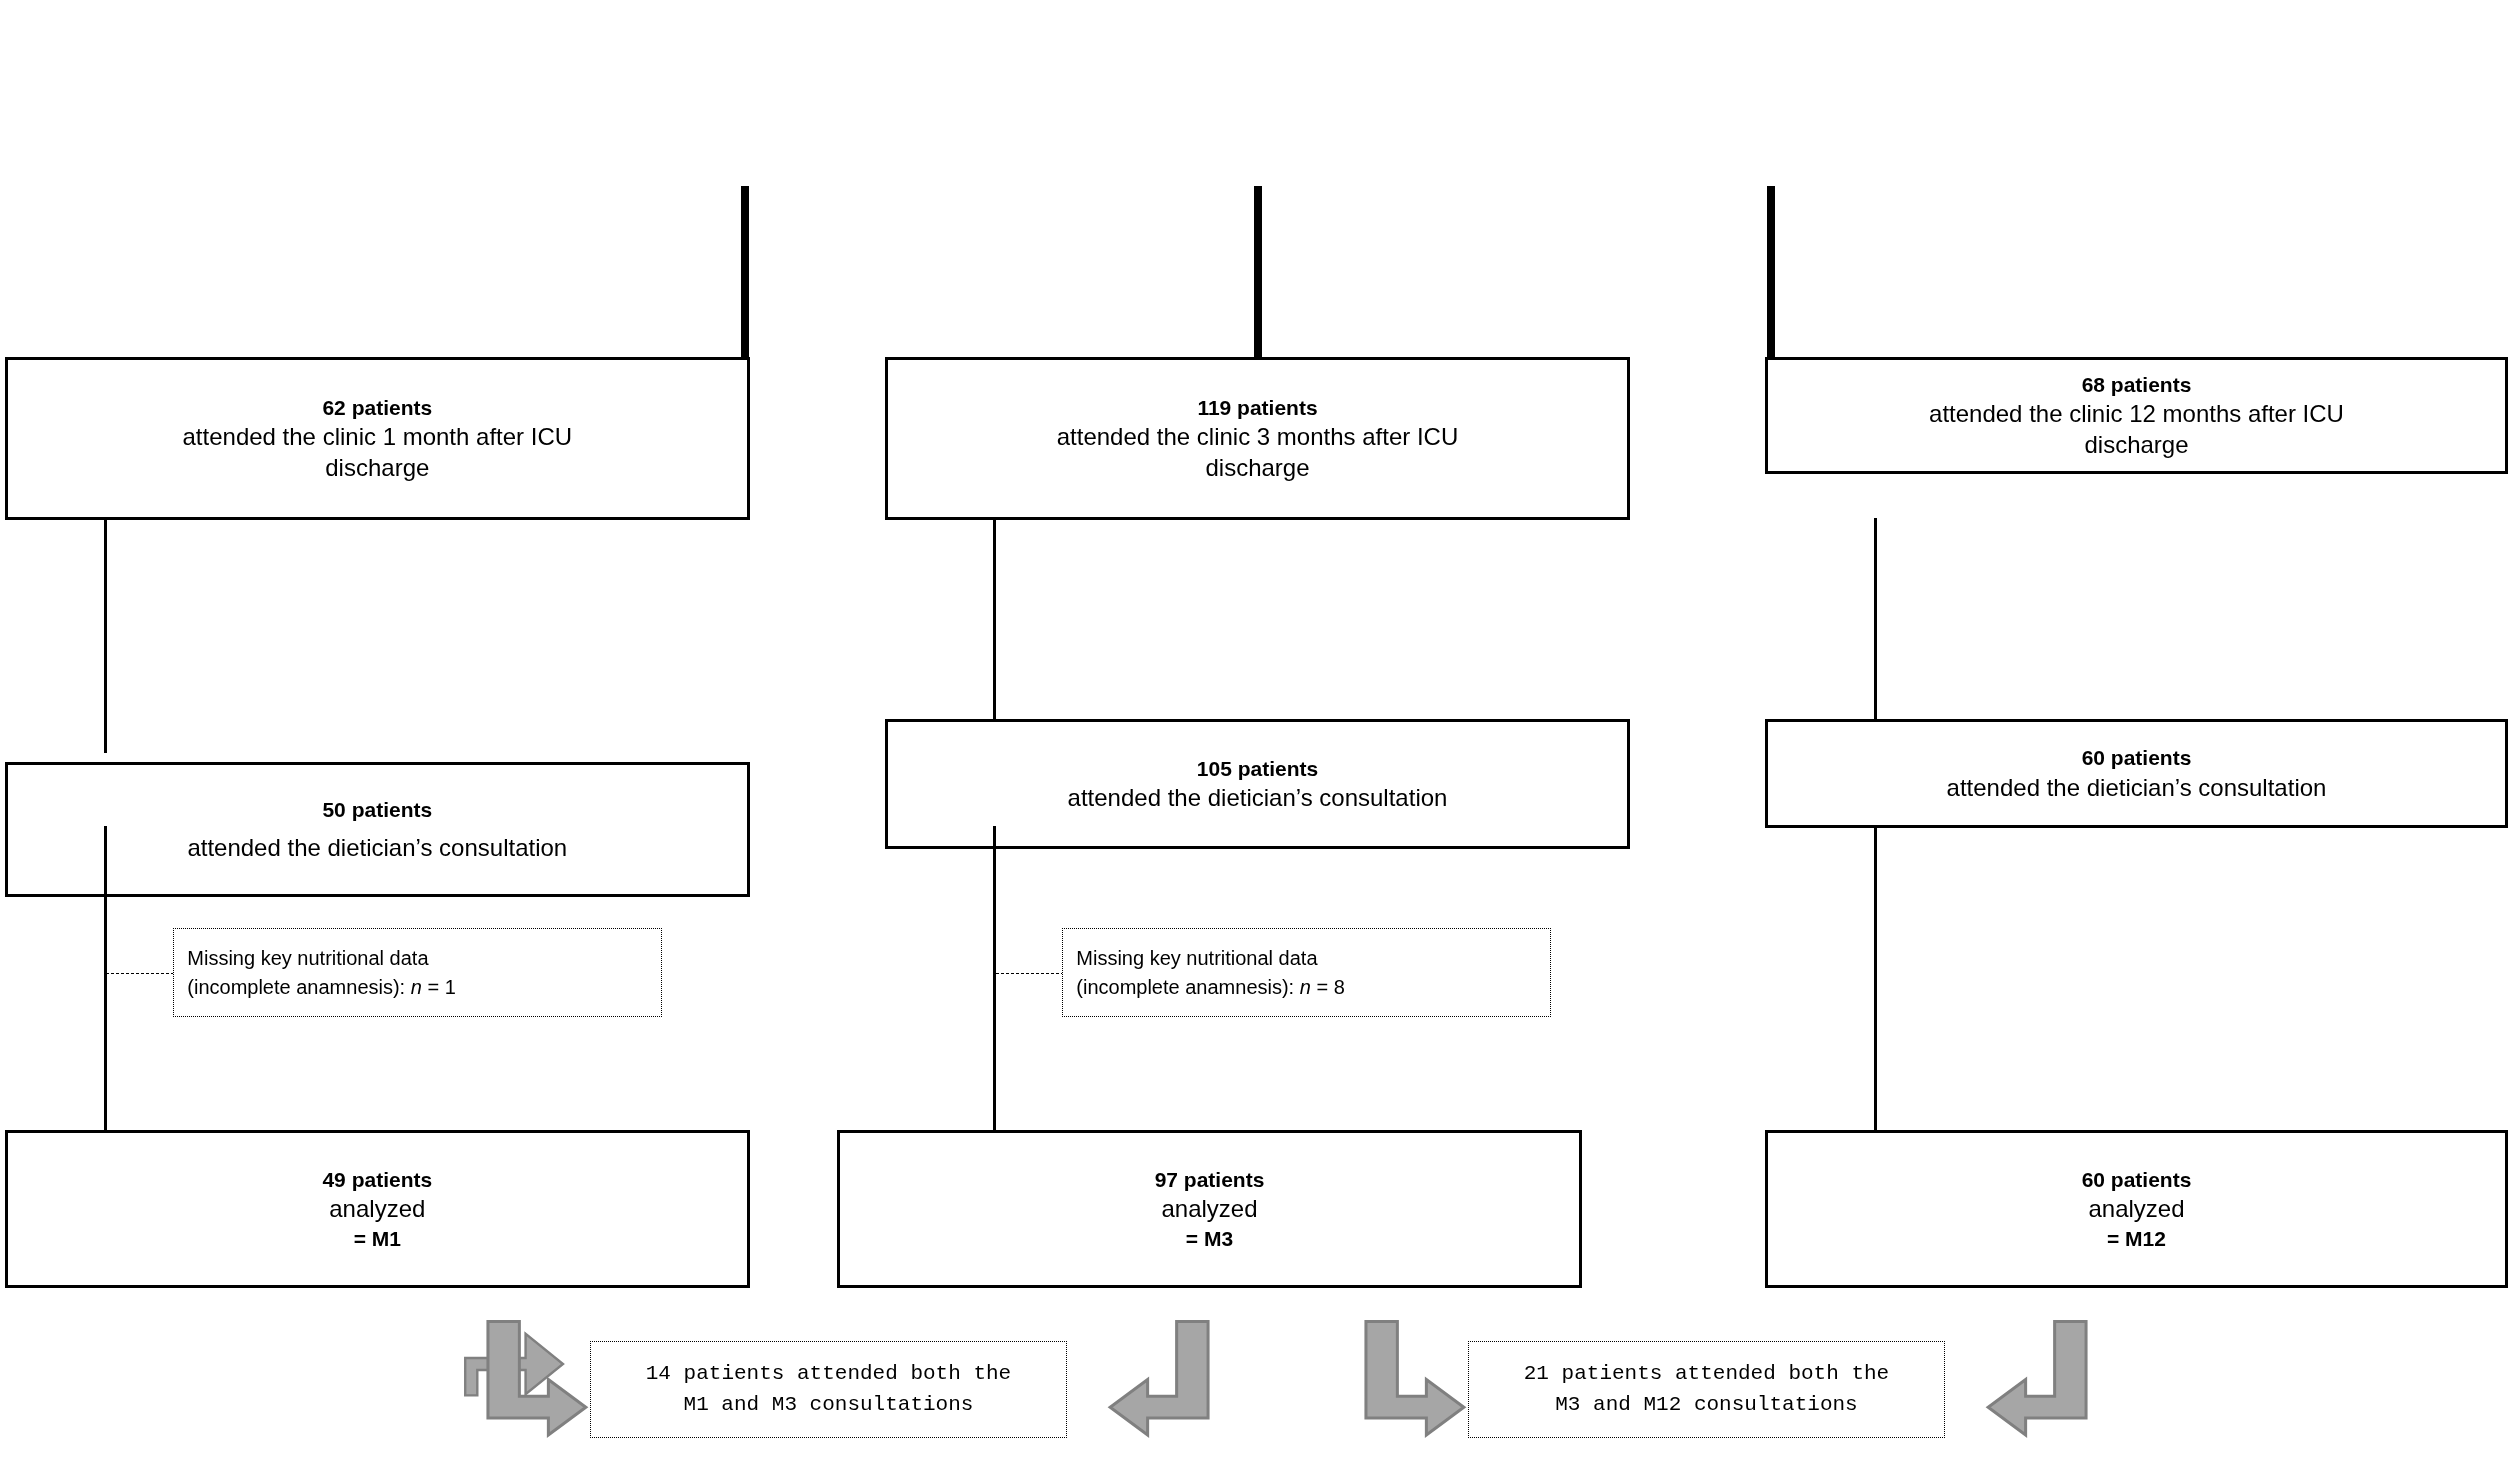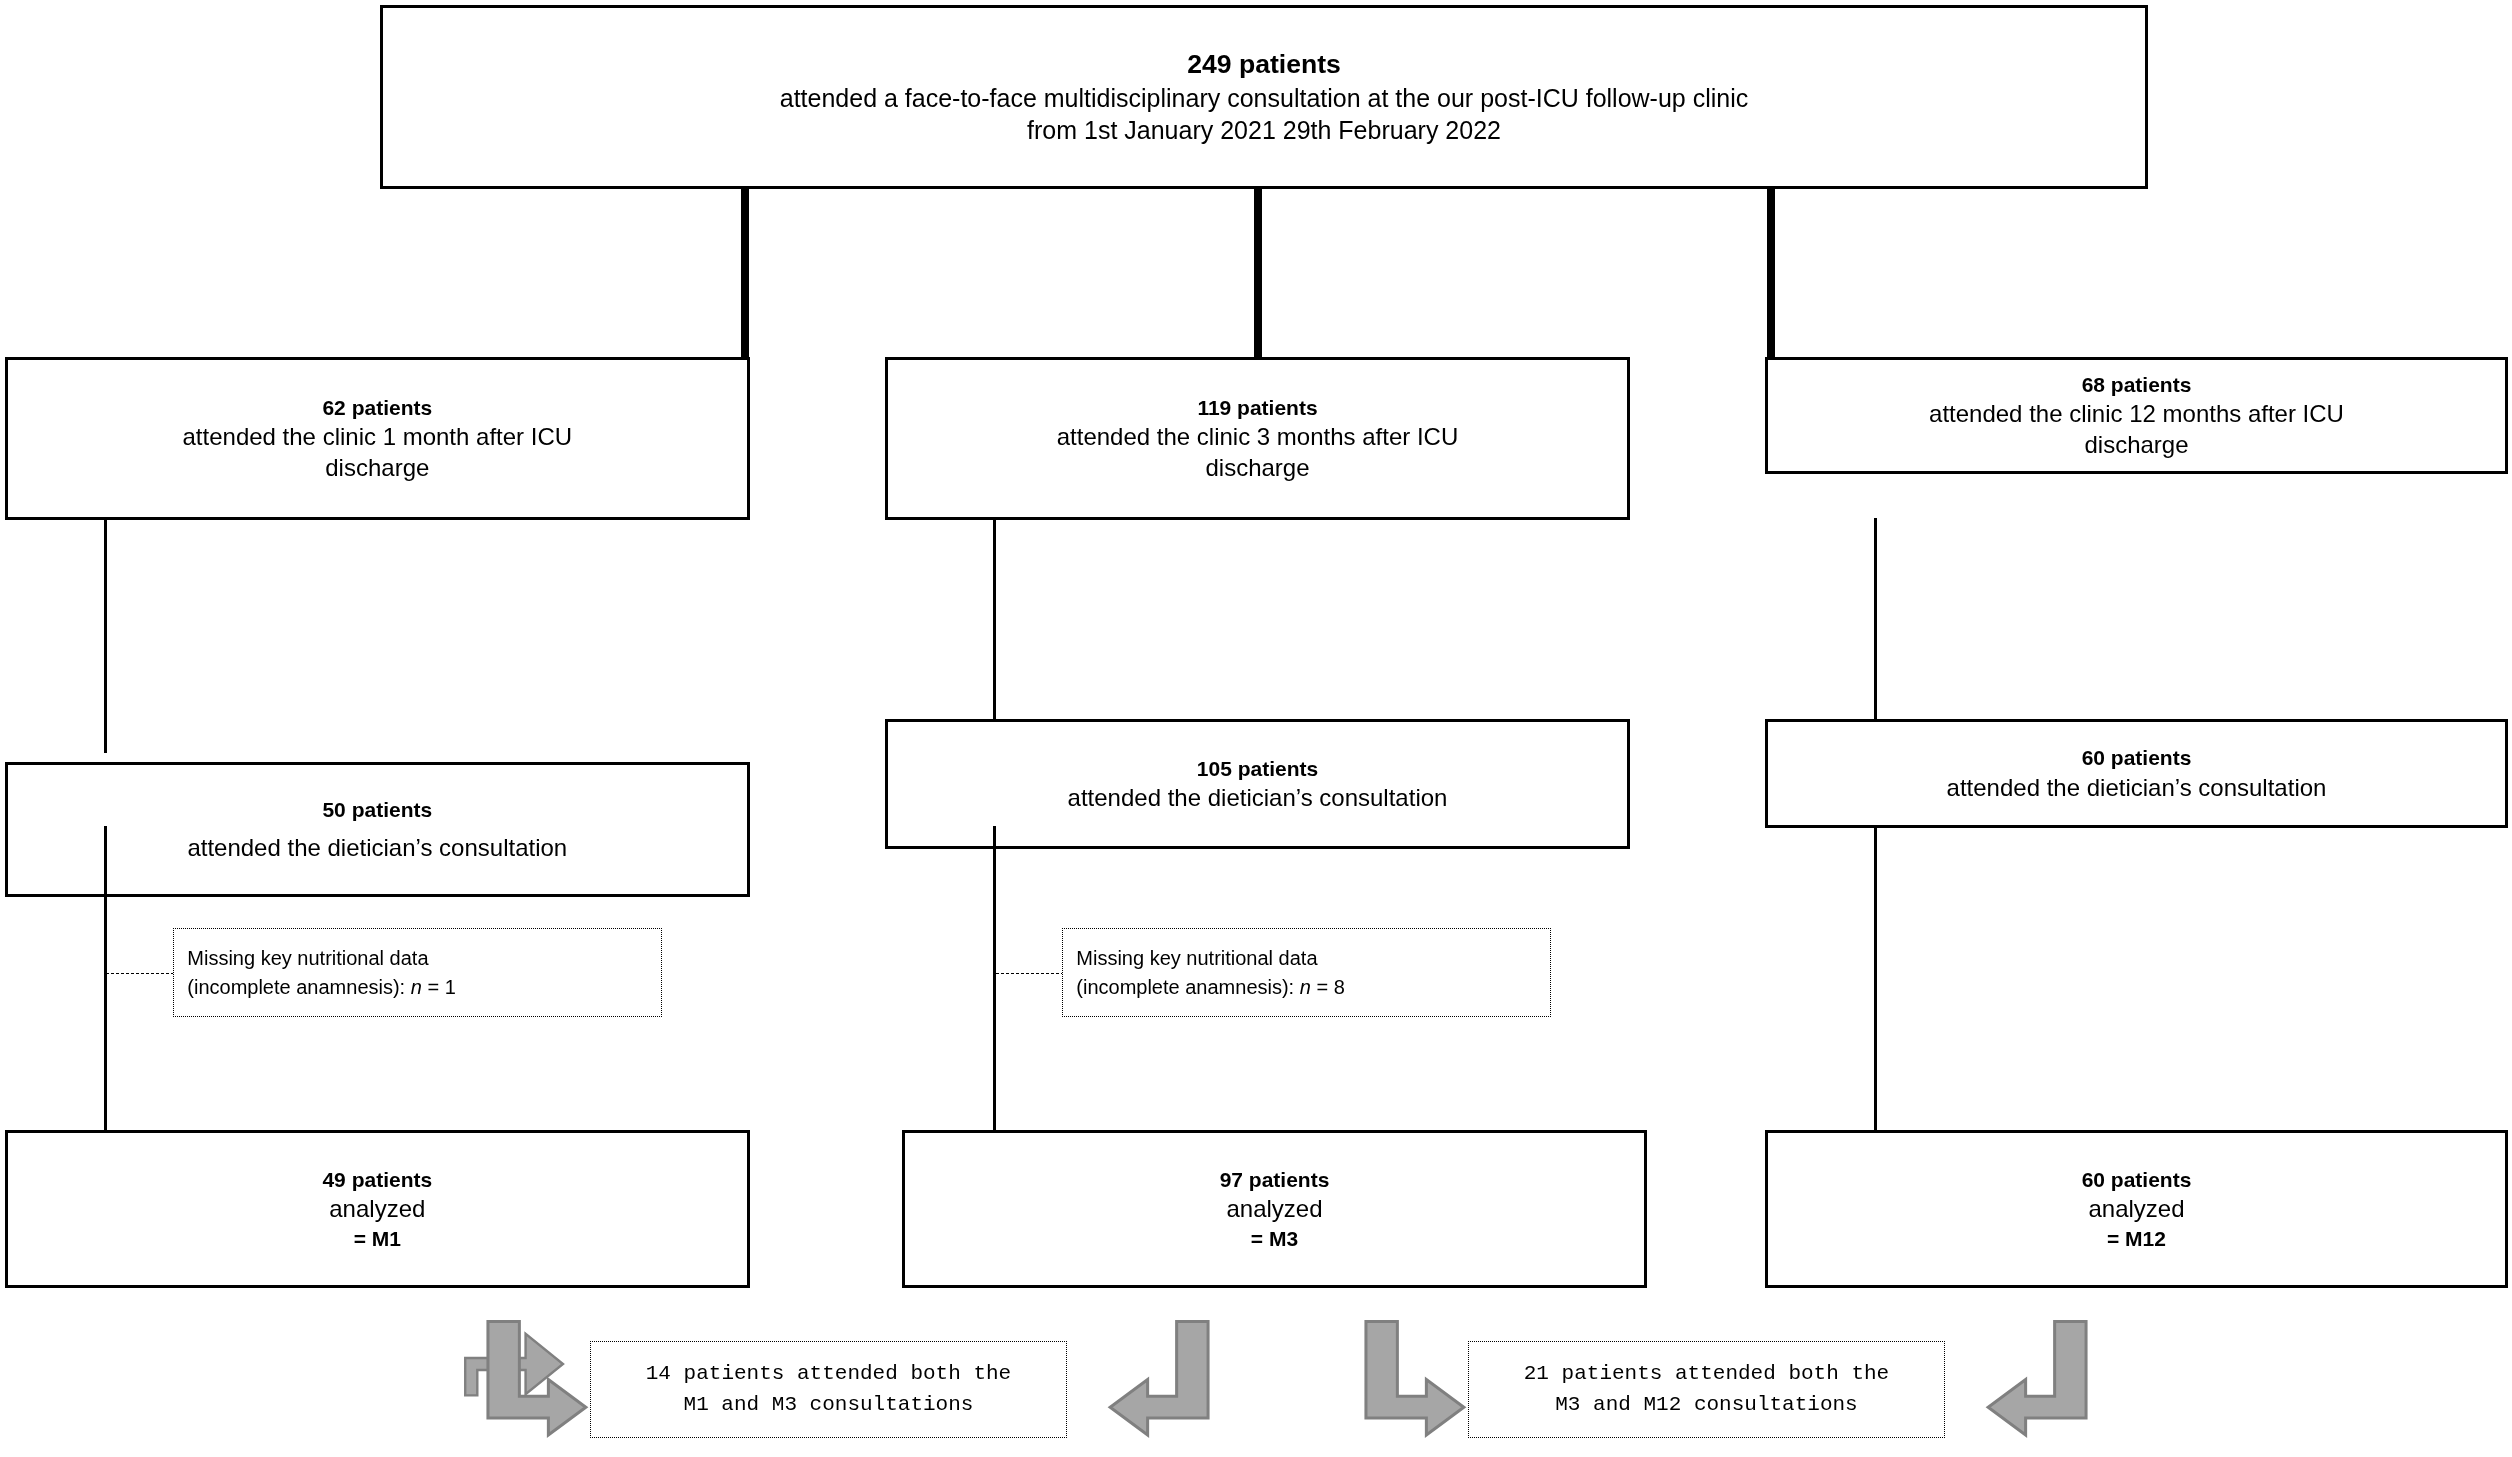--- a/index.html
+++ b/index.html
@@ -97,25 +97,20 @@
   .fs-note     { font-size: 20px; }
   .fs-foot     { font-size: 21px; }
 
   .ital { font-style: italic; }
 </style>
 </head>
 <body>
 
 <div id="flow-root">
 
-  <div class="box" style="left:380px; top:4.8px; width:1768px; height:184px;">
-    <span class="ln bold fs-head-num">249 patients</span>
-    <span class="ln fs-head-txt">attended a face-to-face multidisciplinary consultation at the our post-ICU follow-up clinic</span>
-    <span class="ln fs-head-txt">from 1st January 2021 29th February 2022</span>
-  </div>
 
   <div class="vline-thick" style="left:741px; top:186px; width:8.4px; height:174px;"></div>
   <div class="vline-thick" style="left:1254px; top:186px; width:8.4px; height:174px;"></div>
   <div class="vline-thick" style="left:1767px; top:186px; width:8.4px; height:174px;"></div>
 
   <div class="box" style="left:4.8px; top:357px; width:745px; height:163px;">
     <span class="ln bold fs-num">62 patients</span>
     <span class="ln fs-txt">attended the clinic 1 month after ICU</span>
     <span class="ln fs-txt">discharge</span>
   </div>
@@ -167,21 +162,21 @@
     <span class="ln fs-note">Missing key nutritional data</span>
     <span class="ln fs-note"><span>(incomplete anamnesis): </span><span class="ital">n</span><span> = 8</span></span>
   </div>
 
   <div class="box" style="left:4.8px; top:1130px; width:745px; height:158px;">
     <span class="ln bold fs-num">49 patients</span>
     <span class="ln fs-txt">analyzed</span>
     <span class="ln bold fs-num">= M1</span>
   </div>
 
-  <div class="box" style="left:902px; top:1130px; width:745px; height:158px;">
+  <div class="box" style="left:837px; top:1130px; width:745px; height:158px;">
     <span class="ln bold fs-num">97 patients</span>
     <span class="ln fs-txt">analyzed</span>
     <span class="ln bold fs-num">= M3</span>
   </div>
 
   <div class="box" style="left:1765px; top:1130px; width:743px; height:158px;">
     <span class="ln bold fs-num">60 patients</span>
     <span class="ln fs-txt">analyzed</span>
     <span class="ln bold fs-num">= M12</span>
   </div>

